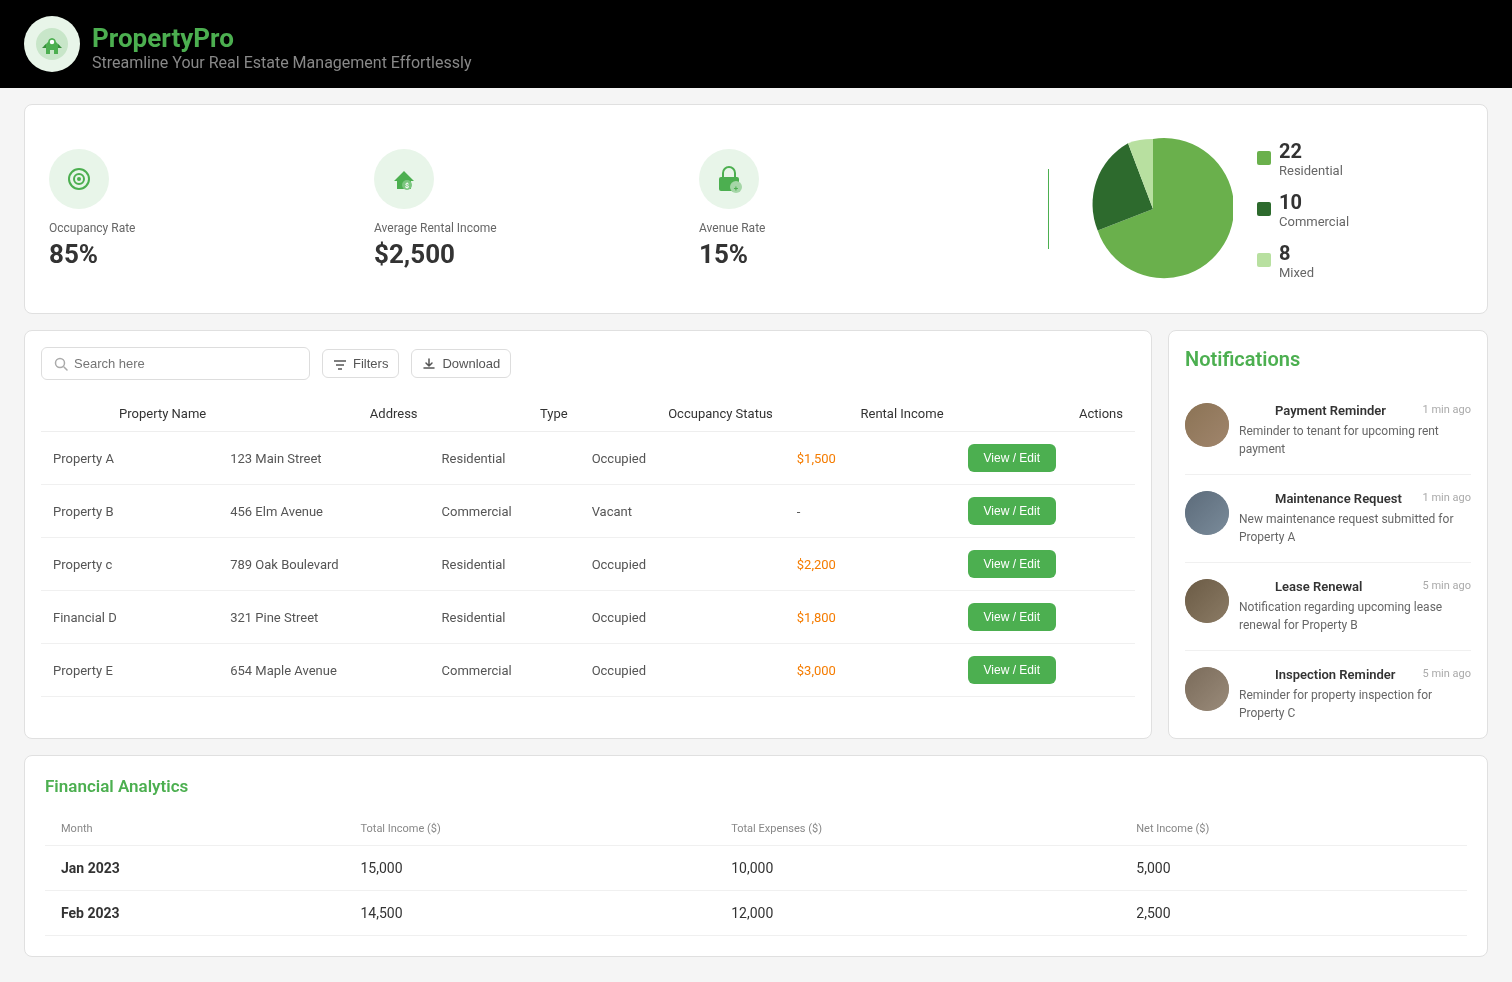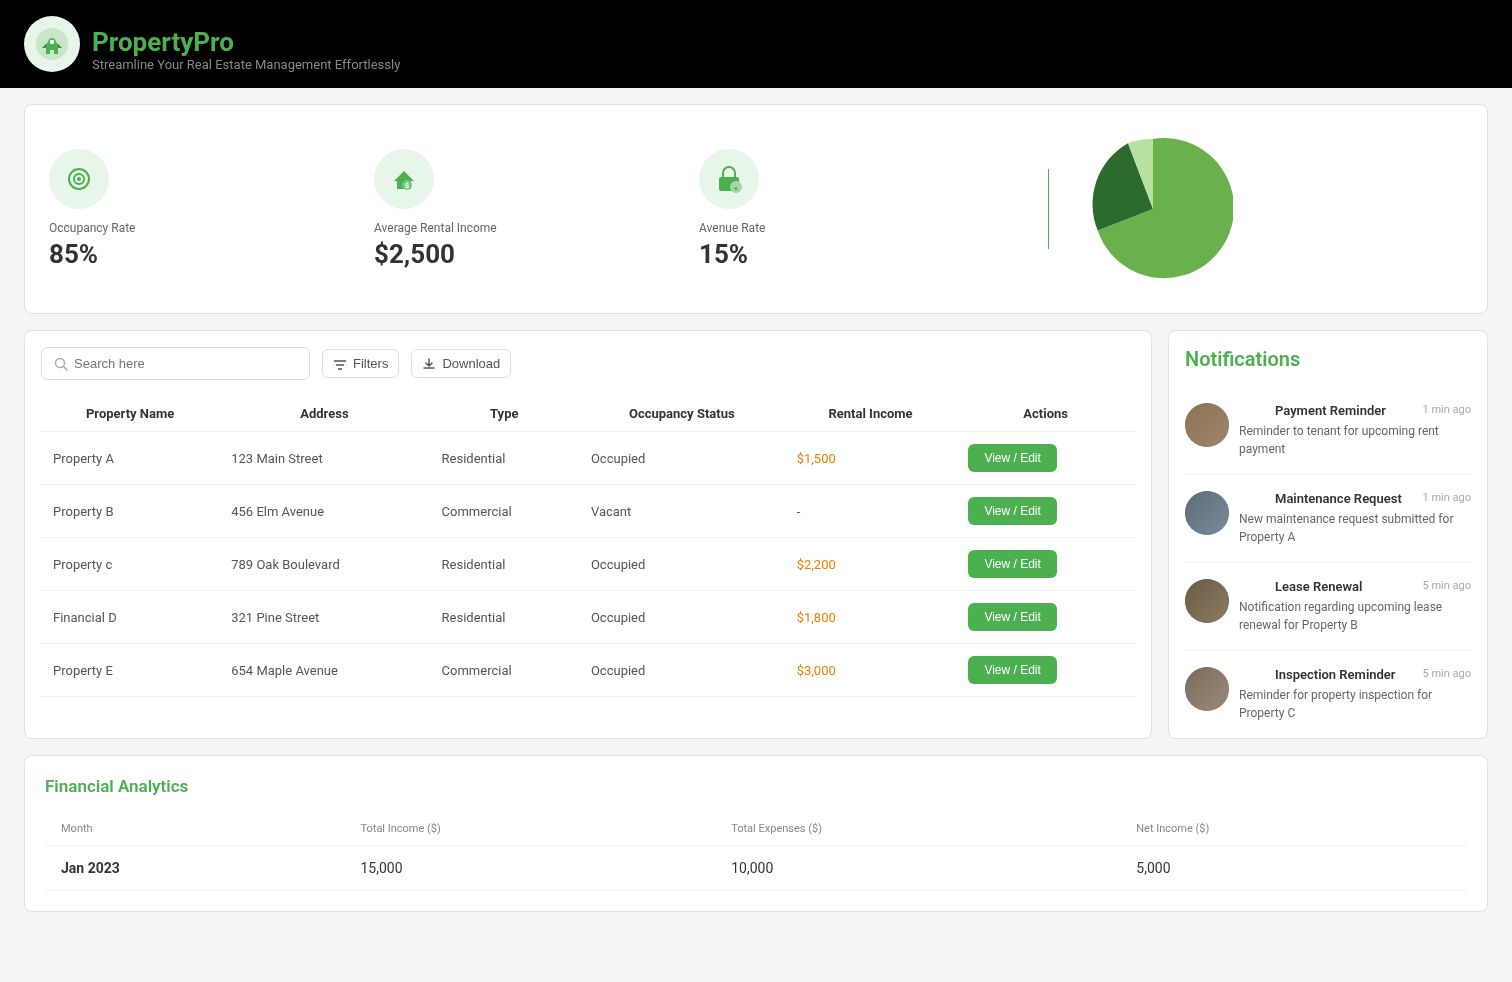--- a/index.html
+++ b/index.html
@@ -5,21 +5,21 @@
     * { box-sizing: border-box; margin: 0; padding: 0; }
     body { font-family: -apple-system, BlinkMacSystemFont, 'Segoe UI', Roboto, sans-serif; background: #f5f5f5; color: #333; font-size: 14px; }
 
     
     .header { display: flex; align-items: flex-end; padding: 16px 24px; background: #000000; }
     .logo-icon { width: 56px; height: 56px; background: #e8f5e9; border-radius: 50%; display: flex; align-items: center; justify-content: center; margin-right: 12px; }
     .logo-icon svg { width: 32px; height: 32px; }
     .logo-text { display: flex; flex-direction: column; }
     .logo-title { font-size: 26px; font-weight: 400; color: #333; }
     .logo-title span { font-weight: 700; color: #4caf50; }
-    .logo-subtitle { font-size: 13px; color: #888; }
+    .logo-subtitle { font-size: 16px; color: #888; }
 
     
     .main-content { padding: 16px 24px; }
 
     
     .stats-card { background: #fff; border: 1px solid #e0e0e0; border-radius: 8px; padding: 24px; margin-bottom: 16px; display: flex; align-items: center; }
     .stat-item { display: flex; flex-direction: column; align-items: flex-start; flex: 1; }
     .stat-icon { width: 60px; height: 60px; background: #e8f5e9; border-radius: 50%; display: flex; align-items: center; justify-content: center; margin-bottom: 12px; }
     .stat-icon svg { width: 28px; height: 28px; }
     .stat-label { font-size: 12px; color: #666; margin-bottom: 4px; }
@@ -39,21 +39,21 @@
     .middle-section { display: flex; gap: 16px; margin-bottom: 16px; }
 
     
     .properties-card { background: #fff; border: 1px solid #e0e0e0; border-radius: 8px; flex: 1; padding: 16px; overflow: hidden; }
     .table-toolbar { display: flex; align-items: center; gap: 12px; margin-bottom: 16px; }
     .search-box { display: flex; align-items: center; border: 1px solid #ddd; border-radius: 6px; padding: 8px 12px; width: 269px; }
     .search-box input { border: none; outline: none; font-size: 13px; color: #888; width: 100%; background: transparent; }
     .toolbar-btn { display: flex; align-items: center; gap: 6px; font-size: 13px; color: #555; cursor: pointer; padding: 6px 10px; border: 1px solid #ddd; border-radius: 6px; background: #fff; }
 
     .prop-table { width: 100%; border-collapse: collapse; }
-    .prop-table th { text-align: center; font-size: 13px; font-weight: 700; color: #333; padding: 10px 12px; border-bottom: 1px solid #eee; }
+    .prop-table th { text-align: right; font-size: 13px; font-weight: 400; color: #333; padding: 10px 12px; border-bottom: 1px solid #eee; }
     .prop-table td { padding: 12px 12px; border-bottom: 1px solid #f0f0f0; font-size: 13px; color: #555; }
     .prop-table td.income { color: #f57c00; }
     .view-edit-btn { background: #4caf50; color: #fff; border: none; border-radius: 6px; padding: 7px 16px; font-size: 12px; cursor: pointer; font-weight: 500; }
 
     
     .notifications-card { background: #fff; border: 1px solid #e0e0e0; border-radius: 8px; width: 320px; padding: 16px; }
     .notifications-title { font-size: 20px; font-weight: 600; color: #4caf50; margin-bottom: 32px; }
     .notification-item { display: flex; gap: 10px; margin-bottom: 16px; padding-bottom: 16px; border-bottom: 1px solid #f0f0f0; }
     .notification-item:last-child { border-bottom: none; margin-bottom: 0; padding-bottom: 0; }
     .notif-avatar { width: 44px; height: 44px; border-radius: 50%; background: #ccc; overflow: hidden; flex-shrink: 0; }
@@ -145,20 +145,43 @@
     <div class="chart-area">
       <div class="pie-container">
         <svg width="160" height="160" viewBox="0 0 160 160">
 
           <path d="M80,80 L80,10 A70,70 0 1,1 24.7,101.5 Z" fill="#6ab04c"></path>
 
           <path d="M80,80 L24.7,101.5 A70,70 0 0,1 55,14.2 Z" fill="#2d6a2d"></path>
 
           <path d="M80,80 L55,14.2 A70,70 0 0,1 80,10 Z" fill="#b8e0a0"></path>
         </svg>
+      </div>
+      <div class="pie-legend">
+        <div class="legend-item">
+          <div class="legend-color" style="background:#6ab04c"></div>
+          <div>
+            <div class="legend-count">22</div>
+            <div class="legend-label">Residential</div>
+          </div>
+        </div>
+        <div class="legend-item">
+          <div class="legend-color" style="background:#2d6a2d"></div>
+          <div>
+            <div class="legend-count">10</div>
+            <div class="legend-label">Commercial</div>
+          </div>
+        </div>
+        <div class="legend-item">
+          <div class="legend-color" style="background:#b8e0a0"></div>
+          <div>
+            <div class="legend-count">8</div>
+            <div class="legend-label">Mixed</div>
+          </div>
+        </div>
       </div>
     </div>
   </div>
 
   <div class="middle-section">
 
     <div class="properties-card">
       <div class="table-toolbar">
         <div class="search-box">
           <svg width="14" height="14" viewBox="0 0 14 14" fill="none" style="margin-right:6px;flex-shrink:0">
@@ -316,16 +339,22 @@
           <th>Net Income ($)</th>
         </tr>
       </thead>
       <tbody id="financial-tbody">
       <tr>
     <td class="month-bold">Jan 2023</td>
     <td>15,000</td>
     <td>10,000</td>
     <td>5,000</td>
   </tr>
+          <tr>
+    <td class="month-bold">Feb 2023</td>
+    <td>14,500</td>
+    <td>12,000</td>
+    <td>2,500</td>
+  </tr>
         </tbody>
     </table>
   </div>
 </div>
 
 </body></html>

